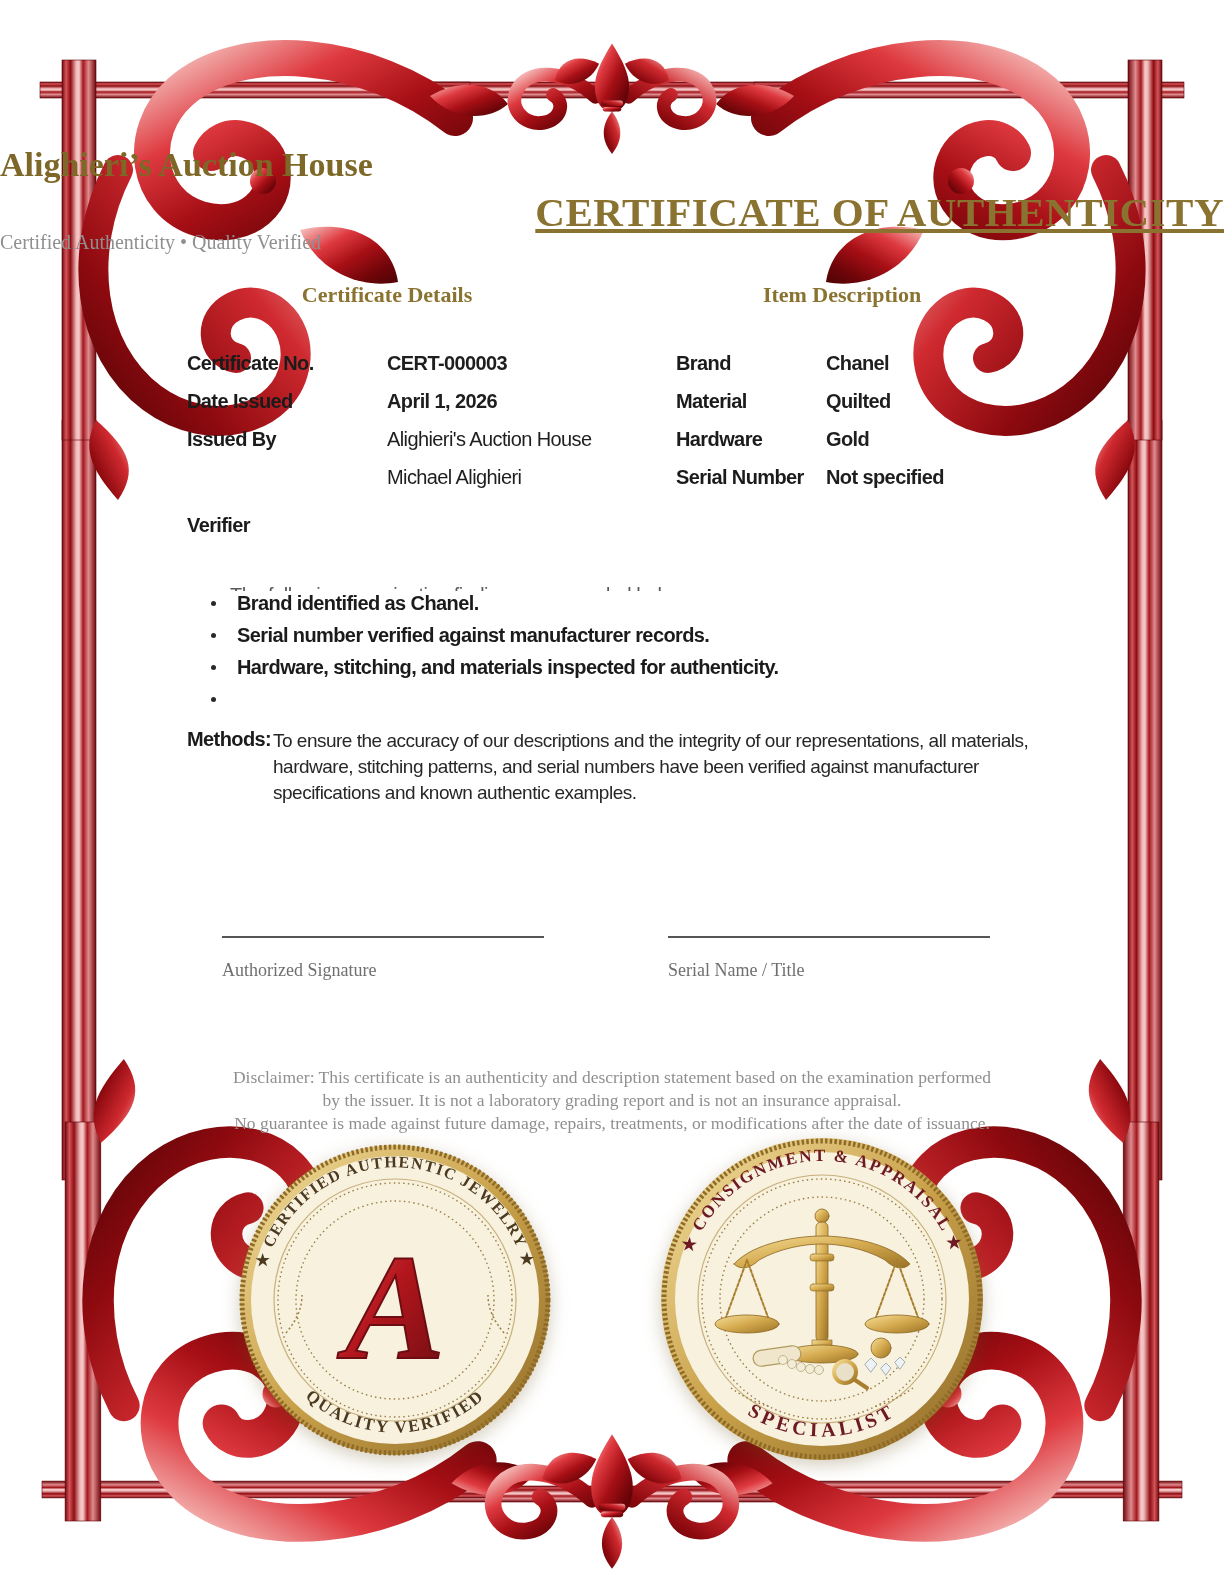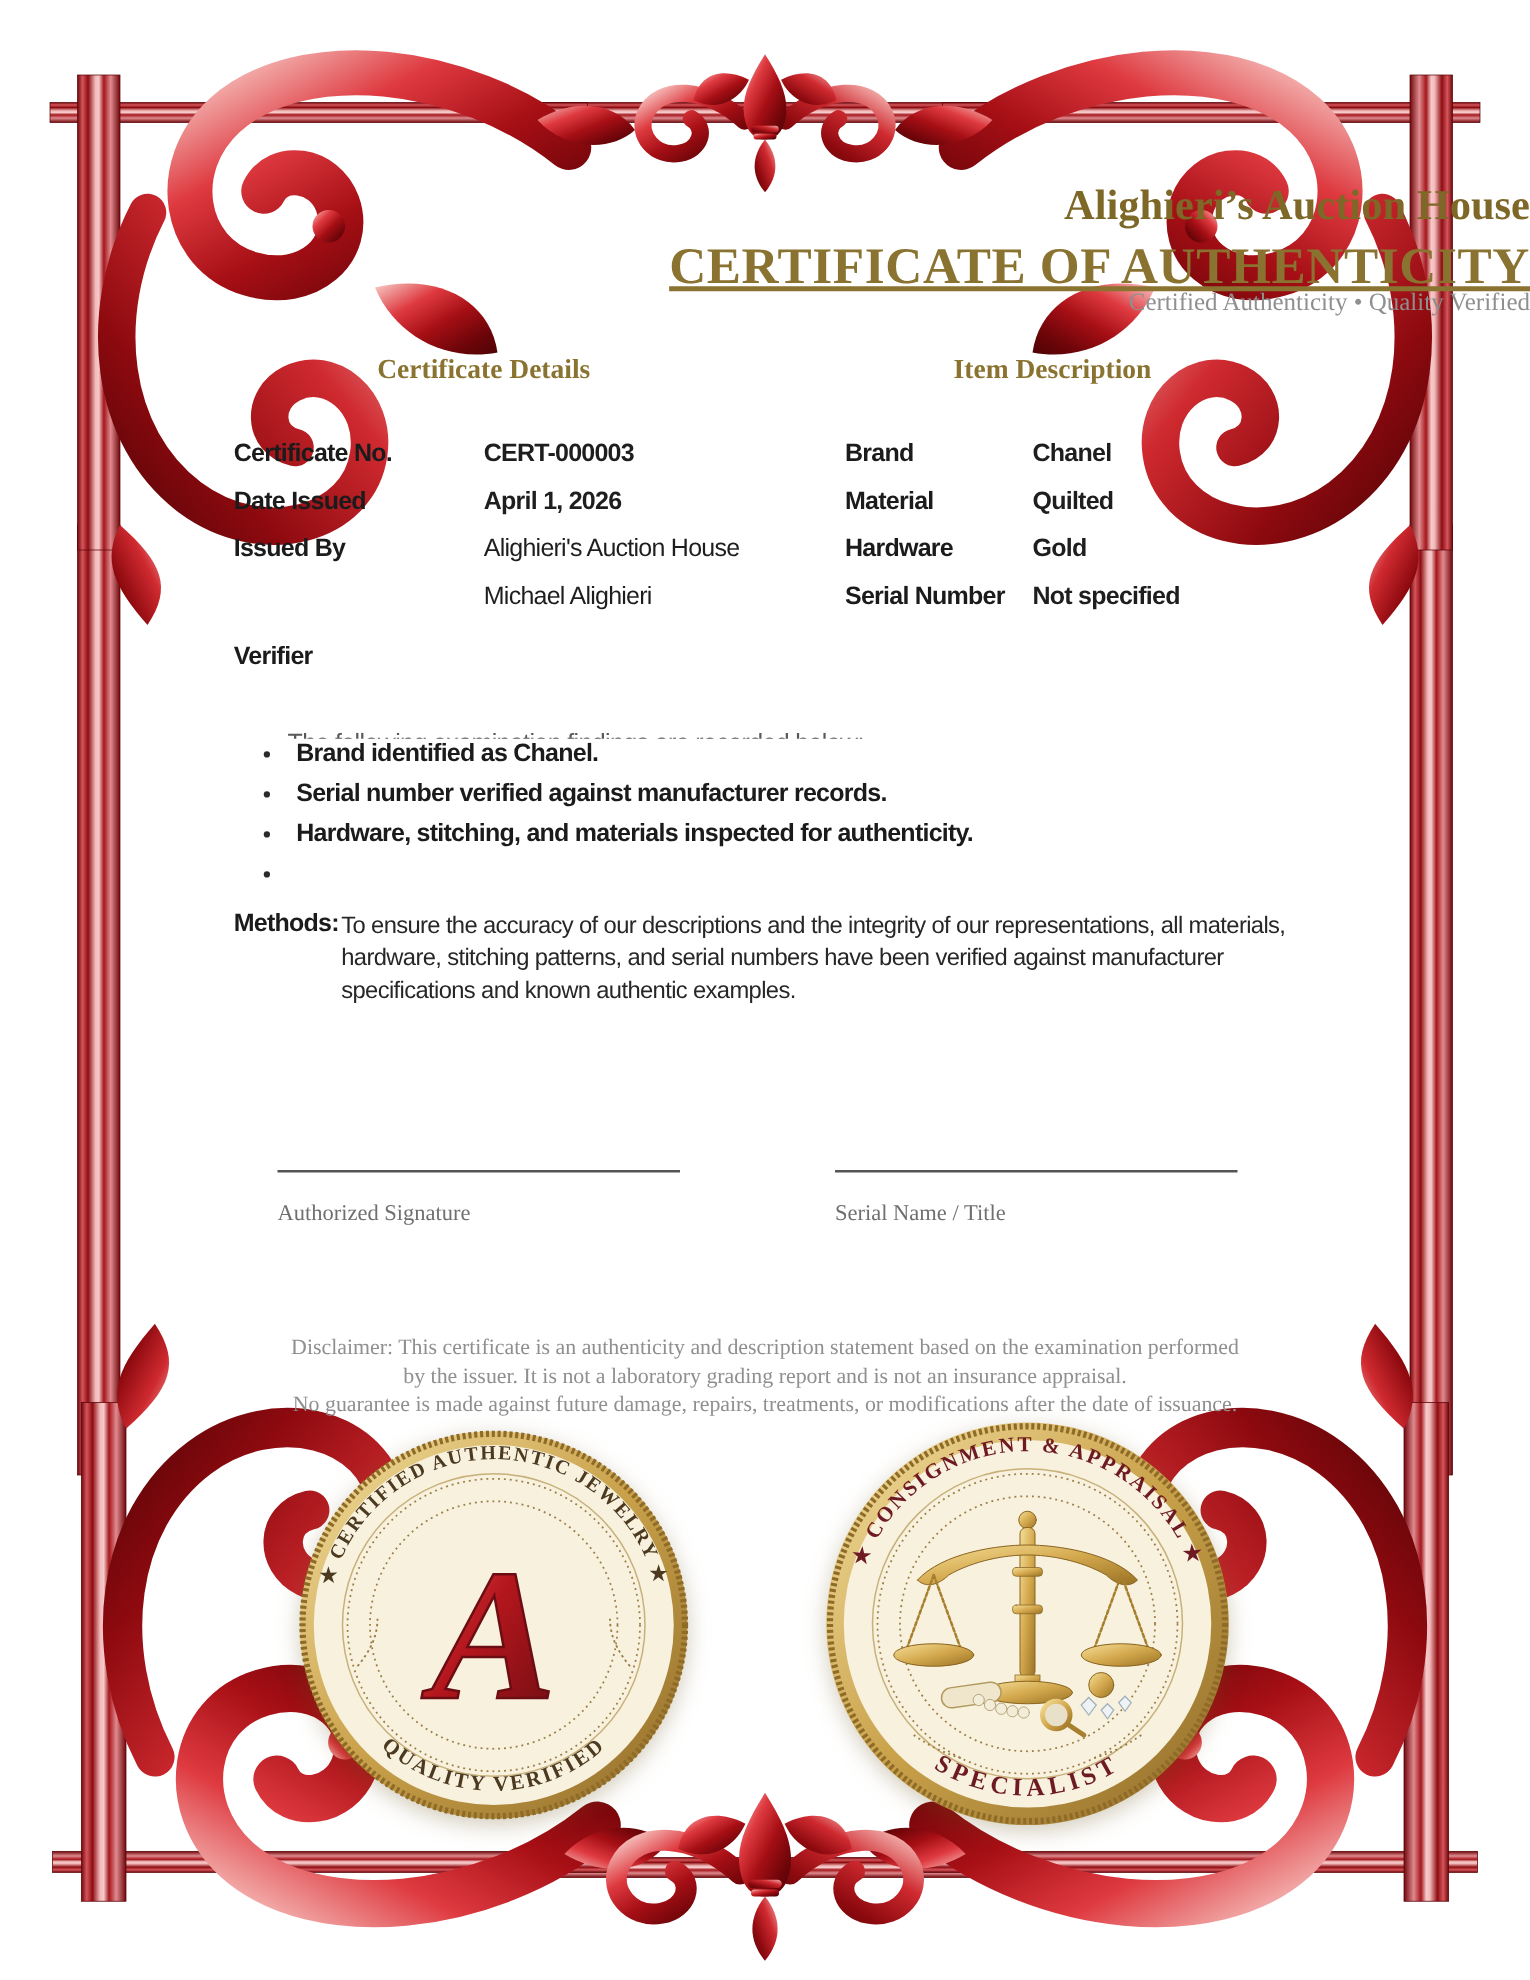--- a/index.html
+++ b/index.html
@@ -1,23 +1,23 @@
 <!DOCTYPE html>
 <html><head>
 <meta charset="utf-8">
 <style>
   html,body{margin:0;padding:0;background:#ffffff;}
   .page{position:relative;width:1224px;height:1584px;background:#ffffff;overflow:hidden;
         font-family:"Liberation Sans",sans-serif;}
   .abs{position:absolute;}
-  .org-title{left:0;right:0;top:146px;text-align:right;font-size:34px;font-weight:bold;
+  .org-title{left:0;right:0;top:146px;text-align:left;font-size:34px;font-weight:bold;
              color:#7d6827;font-family:"Liberation Serif",serif;}
   .cert-title{left:0;right:0;top:188px;text-align:right;font-size:41px;font-weight:bold;
               color:#8a7330;letter-spacing:0.5px;font-family:"Liberation Serif",serif;text-decoration:underline;}
-  .tagline{left:0;right:0;top:231px;text-align:right;font-size:20px;color:#8f8f8f;
+  .tagline{left:0;right:0;top:231px;text-align:left;font-size:20px;color:#8f8f8f;
            font-family:"Liberation Serif",serif;}
   .sec-head{top:282px;font-size:22px;font-weight:bold;color:#8a7330;
             font-family:"Liberation Serif",serif;text-align:center;width:300px;}
   .sec-head.left{left:237px;}
   .sec-head.right{left:692px;}
   
   .row-label{font-size:20px;font-weight:bold;color:#1b1b1b;letter-spacing:-0.6px;}
   .row-value{font-size:20px;color:#1e1e1e;letter-spacing:-0.6px;}
   .row-value.bold{font-weight:bold;}
   

